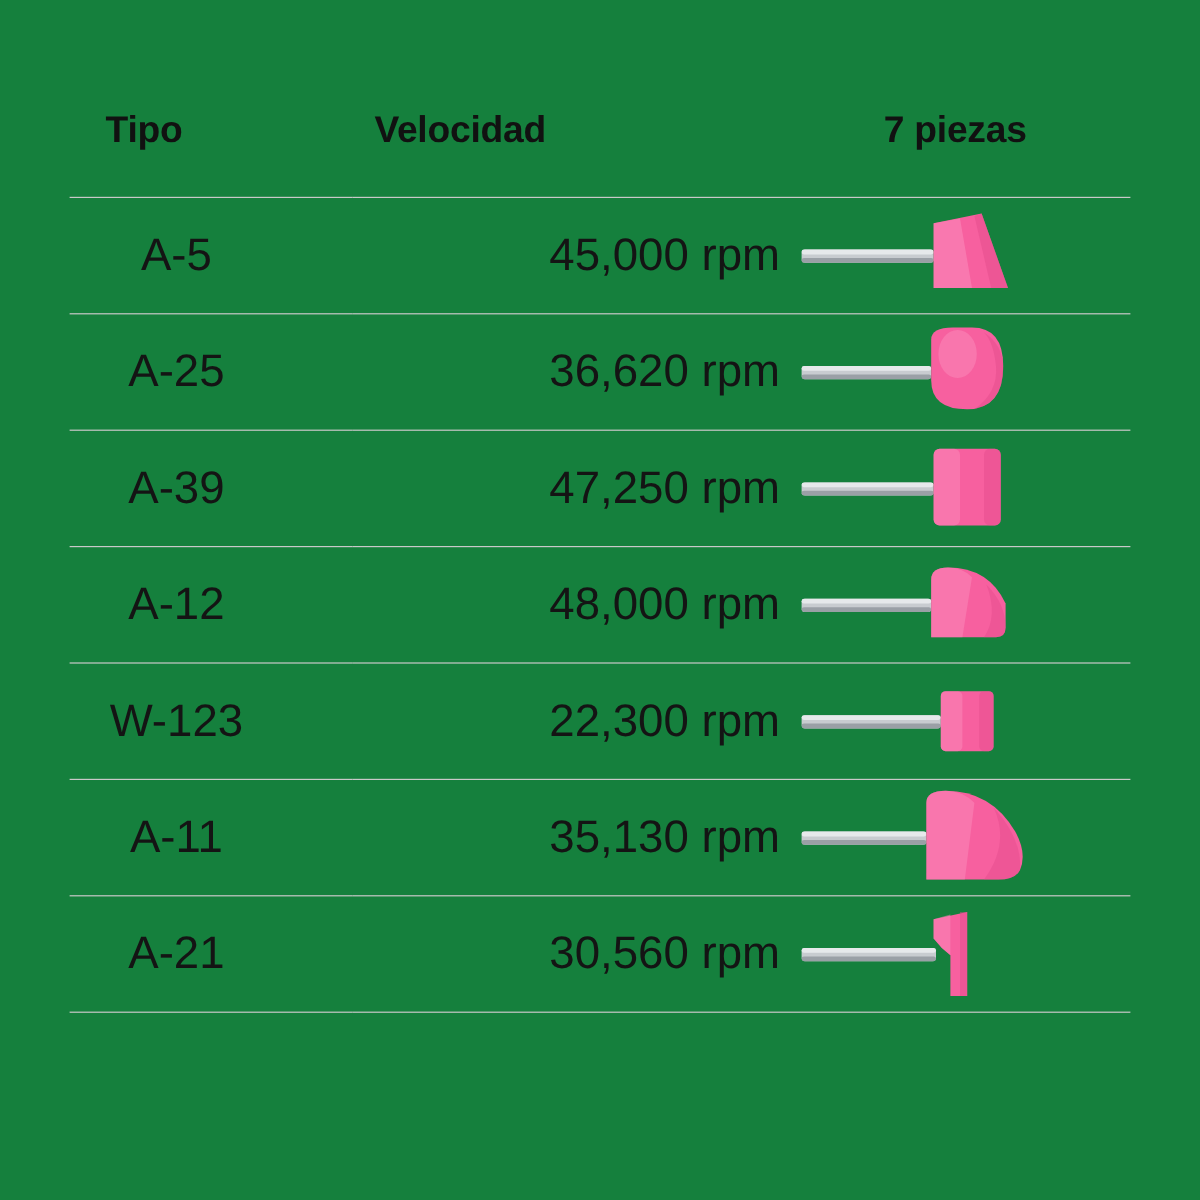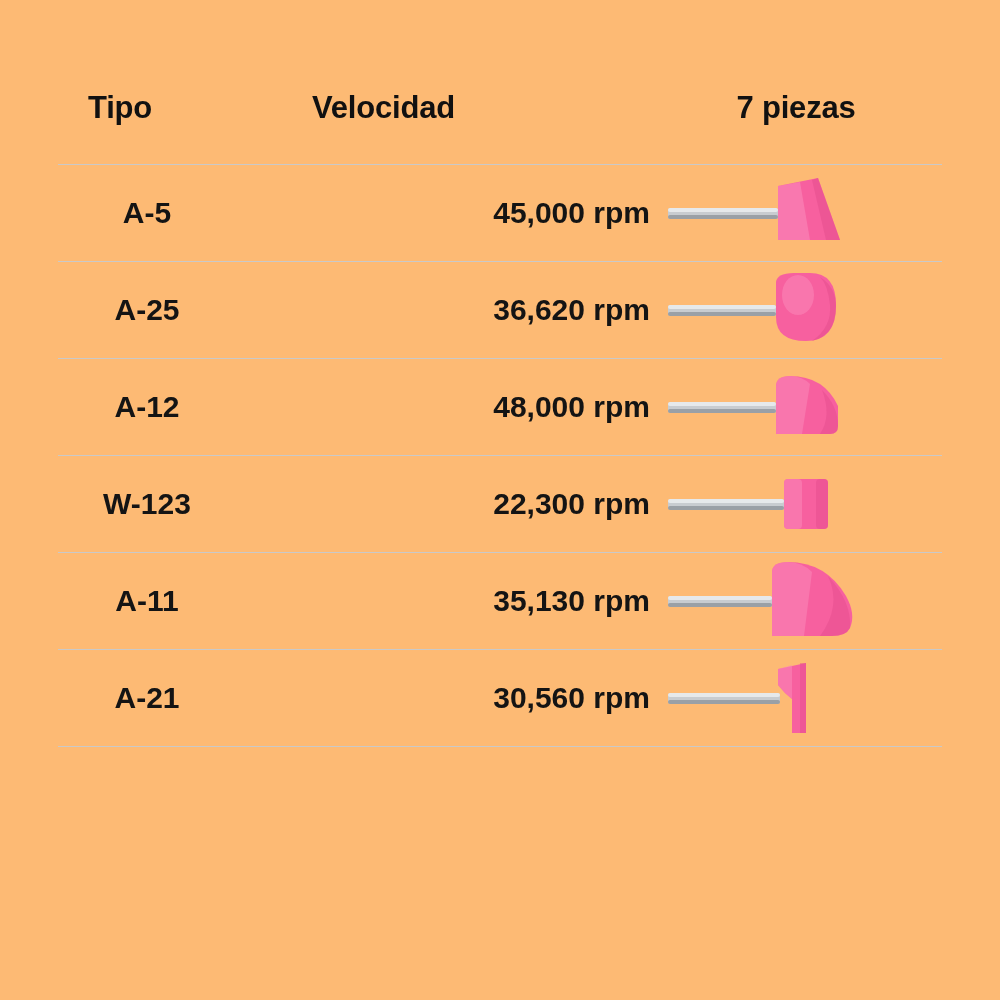--- a/index.html
+++ b/index.html
@@ -11,21 +11,21 @@
     width: 1000px;
     height: 1000px;
     font-family: "Liberation Sans", sans-serif;
     color: #1a1a1a;
     overflow: hidden;
   }
   .sheet {
     position: relative;
     width: 1000px;
     height: 1000px;
-    background: #fdba74;
+    background: #15803d;
   }
   table.spec-table {
     position: absolute;
     left: 58px;
     top: 90px;
     width: 884px;
     border-collapse: collapse;
     table-layout: fixed;
   }
   table.spec-table col.col-tipo { width: 236px; }
@@ -44,22 +44,22 @@
   thead th.h-vel  { text-align: left; padding-left: 18px; }
   thead th.h-pcs  { text-align: center; padding-left: 0; }
 
   thead tr { border-bottom: 1.5px solid #c9c9c9; }
 
   tbody tr {
     border-bottom: 1.5px solid #c9c9c9;
     height: 96px;
   }
   tbody td {
-    font-size: 30px;
-    font-weight: bold;
+    font-size: 38px;
+    font-weight: normal;
     color: #141414;
     vertical-align: middle;
     padding: 0;
   }
   td.c-tipo {
     text-align: center;
     padding-right: 58px;
   }
   td.c-vel {
     text-align: right;
@@ -124,20 +124,36 @@
               <rect x="8" y="40" width="108" height="4" rx="2" fill="#e6e9eb"></rect>
               <rect x="8" y="47" width="108" height="4" rx="2" fill="#9aa0a6"></rect>
               <path d="M116 18 Q116 8 134 8 L150 8 Q176 8 176 40 Q176 76 146 76 Q116 76 116 52 Z" fill="#f7609f"></path>
               <ellipse cx="138" cy="30" rx="16" ry="20" fill="#fb8cbb" opacity="0.5"></ellipse>
               <path d="M160 12 Q176 22 176 42 Q176 70 152 76 Q172 62 170 40 Q168 20 160 12 Z" fill="#e34b8c" opacity="0.5"></path>
             </svg>
           </div>
         </td>
       </tr>
 
+      <tr>
+        <td class="c-tipo">A-39</td>
+        <td class="c-vel">47,250 rpm</td>
+        <td class="c-pcs">
+          <div class="bit-wrap">
+            <svg class="bit" width="250" height="90" viewBox="0 0 250 90" aria-hidden="true">
+              <rect x="8" y="40" width="110" height="11" rx="3" fill="#c8ccd0"></rect>
+              <rect x="8" y="40" width="110" height="4" rx="2" fill="#e6e9eb"></rect>
+              <rect x="8" y="47" width="110" height="4" rx="2" fill="#9aa0a6"></rect>
+              <rect x="118" y="12" width="56" height="64" rx="5" fill="#f7609f"></rect>
+              <rect x="118" y="12" width="22" height="64" rx="5" fill="#fb8cbb" opacity="0.5"></rect>
+              <rect x="160" y="12" width="14" height="64" rx="5" fill="#e34b8c" opacity="0.45"></rect>
+            </svg>
+          </div>
+        </td>
+      </tr>
 
       <tr>
         <td class="c-tipo">A-12</td>
         <td class="c-vel">48,000 rpm</td>
         <td class="c-pcs">
           <div class="bit-wrap">
             <svg class="bit" width="250" height="90" viewBox="0 0 250 90" aria-hidden="true">
               <rect x="8" y="40" width="108" height="11" rx="3" fill="#c8ccd0"></rect>
               <rect x="8" y="40" width="108" height="4" rx="2" fill="#e6e9eb"></rect>
               <rect x="8" y="47" width="108" height="4" rx="2" fill="#9aa0a6"></rect>

